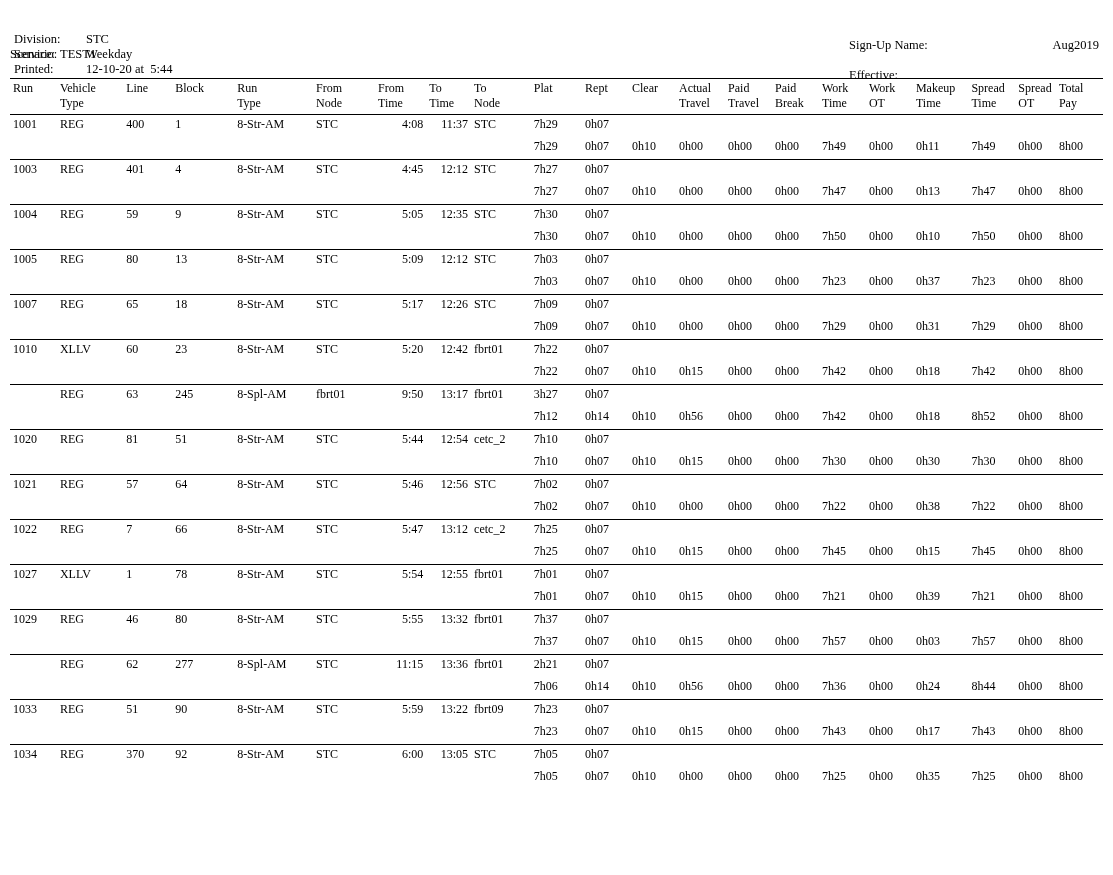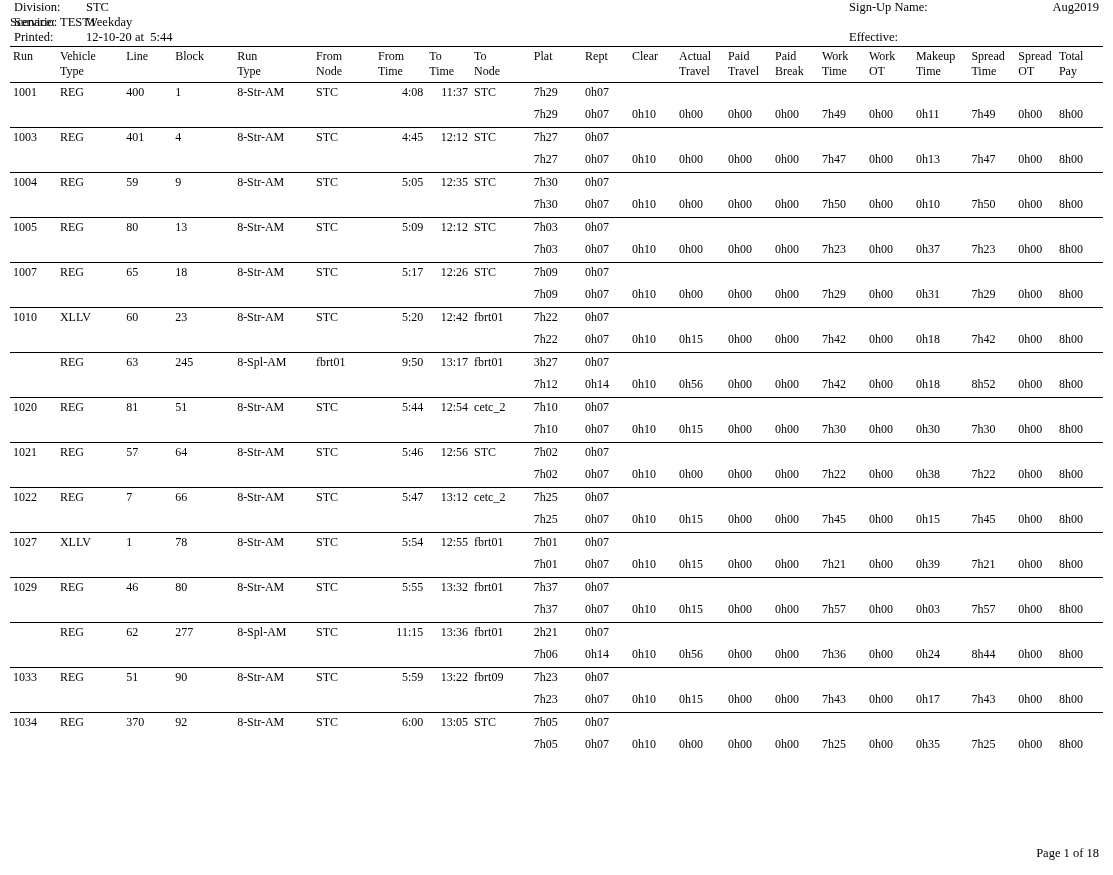--- a/index.html
+++ b/index.html
@@ -26,20 +26,21 @@
     text-align: center;
     font-size: 16px;
     margin-top: 12px;
     margin-bottom: 14px;
     letter-spacing: 0.2px;
   }
   .meta {
     position: relative;
     height: 46px;
     font-size: 12.5px;
+    margin-top: 32px;
   }
   .meta-left {
     position: absolute;
     left: 4px;
     top: 0;
   }
   .meta-row {
     display: flex;
     line-height: 15px;
   }
@@ -52,21 +53,21 @@
   .meta-center {
     position: absolute;
     left: 0;
     right: 0;
     top: 15px;
     text-align: left;
   }
   .meta-right {
     position: absolute;
     right: 4px;
-    top: 0;
+    top: 6px;
     width: 250px;
   }
   .meta-right-row {
     position: relative;
     line-height: 15px;
     height: 15px;
   }
   .meta-right-label {
     position: absolute;
     left: 0;

